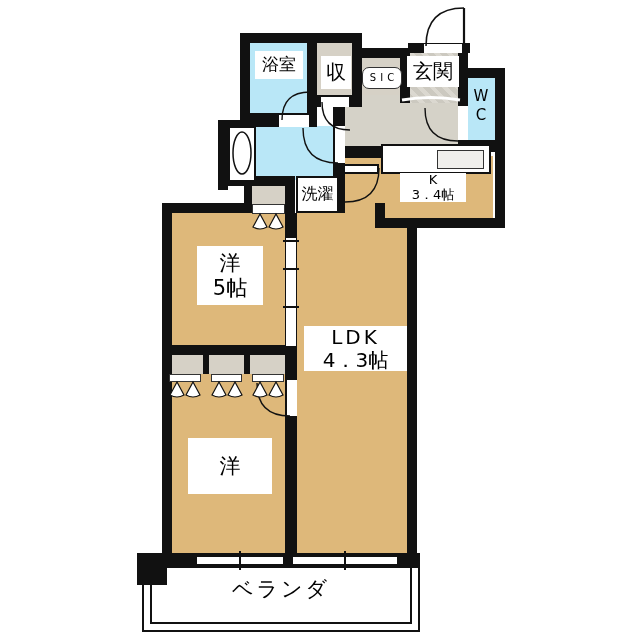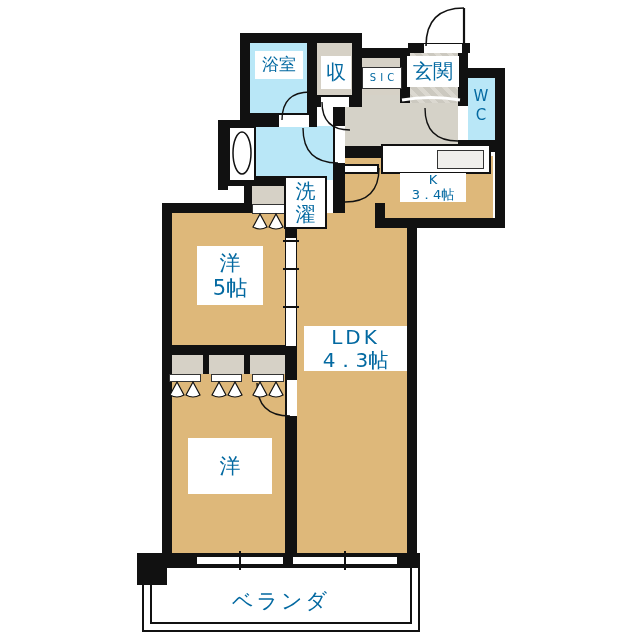--- a/index.html
+++ b/index.html
@@ -5,21 +5,21 @@
   html,body{margin:0;padding:0;background:#fff;}
   #canvas{position:relative;width:640px;height:640px;background:#ffffff;overflow:hidden;
           font-family:"DejaVu Sans",sans-serif;}
   .wall{position:absolute;background:#111111;}
   .floor{position:absolute;}
   .tan{background:#deb87a;}
   .wet{background:#b9e7f7;}
   .hall{background:#d5d2c8;}
   .cl{background:#d6d1c6;}
   .open{position:absolute;background:#ffffff;}
-  .lbl{position:absolute;background:#ffffff;color:#0369a1;display:flex;flex-direction:column;
+  .lbl{position:absolute;background:#ffffff;color:#000000;display:flex;flex-direction:column;
        align-items:center;justify-content:center;text-align:center;line-height:1.15;}
   .nobg{background:transparent;}
   .tile{background:repeating-linear-gradient(45deg,#ccc9c0 0 5px,#dbd8d0 5px 9px);}
   .counter{position:absolute;background:#ffffff;border:2px solid #111;box-sizing:border-box;}
   .sink{position:absolute;background:#f0efec;border:1.5px solid #333;box-sizing:border-box;}
   .box-border{border:2px solid #111;box-sizing:border-box;}
   .thin-border{border:1px solid #333;box-sizing:border-box;}
   .window{position:absolute;background:#fff;border-top:2px solid #111;border-bottom:2px solid #111;box-sizing:border-box;}
   .tick-v{position:absolute;width:2px;background:#111;}
   .slider{position:absolute;background:#fff;border:1.5px solid #111;box-sizing:border-box;}
@@ -149,34 +149,34 @@
   </svg>
 
   <div class="lbl" style="left:255px;top:51px;width:48px;height:28px;font-size:17px;">
     <span>浴室</span>
   </div>
 
   <div class="lbl" style="left:321px;top:56px;width:30px;height:33px;font-size:20px;">
     <span>収</span>
   </div>
 
-  <div class="lbl thin-border" style="left:362px;top:67px;width:40px;height:22px;font-size:10px;letter-spacing:4px;padding-left:4px;">
+  <div class="lbl thin-border" style="left:362px;top:67px;width:40px;height:22px;font-size:10px;letter-spacing:4px;padding-left:4px;border-radius:7px;">
     <span>SIC</span>
   </div>
 
   <div class="lbl" style="left:407px;top:56px;width:52px;height:31px;font-size:20px;">
     <span>玄関</span>
   </div>
 
   <div class="lbl nobg" style="left:471px;top:86px;width:20px;height:40px;font-size:15px;line-height:1.25;">
     <span>W</span>
     <span>C</span>
   </div>
 
-  <div class="lbl box-border" style="left:284px;top:176px;width:43px;height:53px;font-size:20px;">
+  <div class="lbl box-border" style="left:296px;top:176px;width:43px;height:37px;font-size:16px;">
     <span>洗濯</span>
   </div>
 
   <div class="lbl" style="left:400px;top:173px;width:66px;height:29px;font-size:13px;">
     <span>K</span>
     <span>3．4帖</span>
   </div>
 
   <div class="lbl" style="left:197px;top:246px;width:66px;height:59px;font-size:21px;">
     <span>洋</span>
@@ -185,17 +185,17 @@
 
   <div class="lbl" style="left:304px;top:326px;width:103px;height:45px;font-size:20px;">
     <span style="letter-spacing:3px;">LDK</span>
     <span>4．3帖</span>
   </div>
 
   <div class="lbl" style="left:188px;top:438px;width:84px;height:56px;font-size:21px;">
     <span>洋</span>
   </div>
 
-  <div class="lbl nobg" style="left:200px;top:586px;width:162px;height:30px;font-size:21px;letter-spacing:3px;">
+  <div class="lbl nobg" style="left:200px;top:574px;width:162px;height:30px;font-size:21px;letter-spacing:3px;">
     <span>ベランダ</span>
   </div>
 
 </div>
 
 </body></html>

